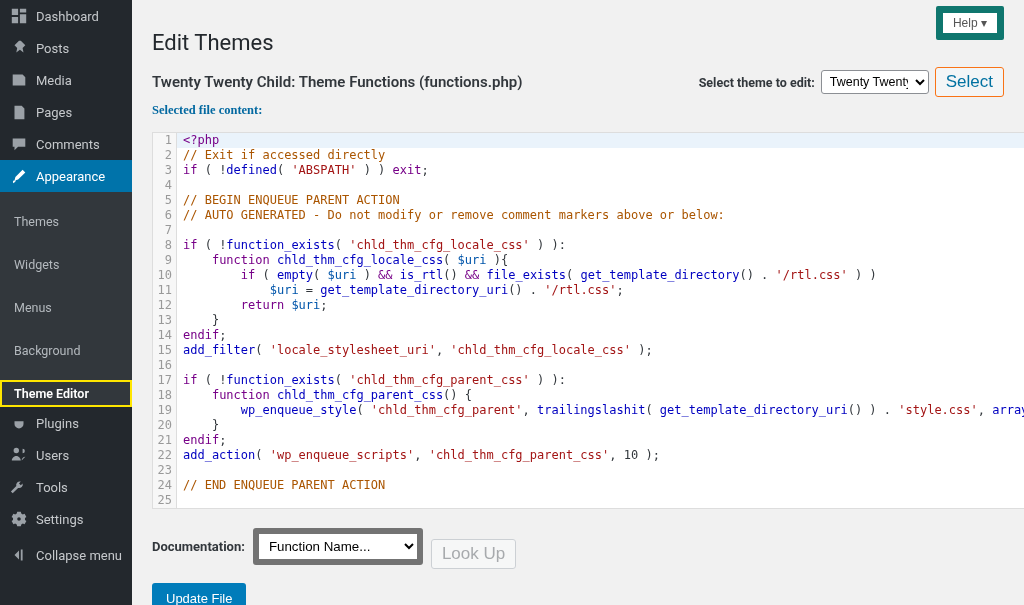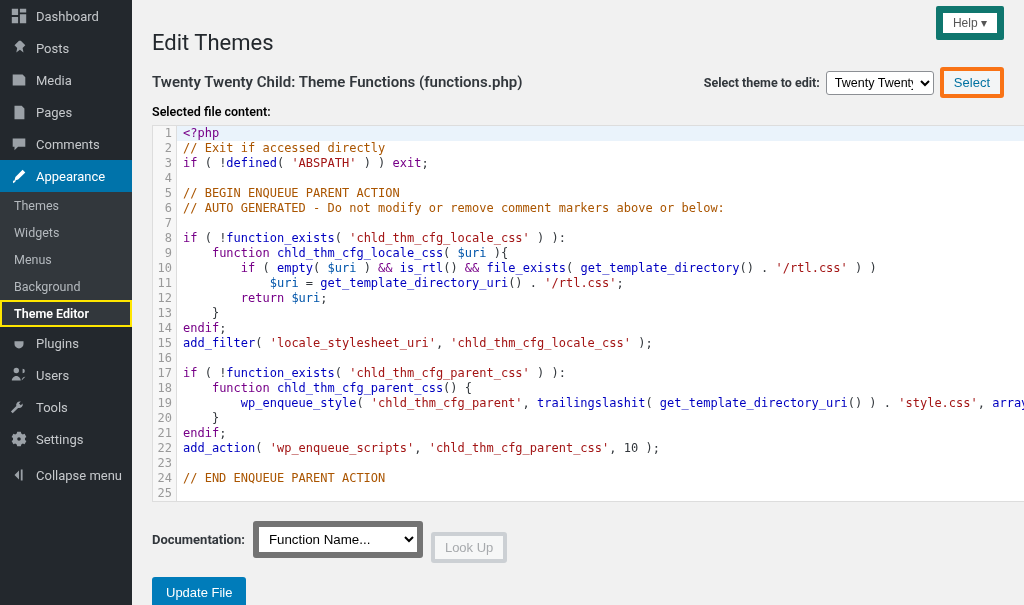--- a/index.html
+++ b/index.html
@@ -10,35 +10,35 @@
   .sidebar { width: 132px; background: #23282d; color: #eee; display: flex; flex-direction: column; font-size: 13px; }
   .sidebar .item, .sidebar .sub-item { display: flex; align-items: center; padding: 7px 8px 7px 10px; color: #c6c9cc; cursor: pointer; position: relative; }
   .sidebar .item svg { width: 18px; height: 18px; margin-right: 8px; fill: #9ba1a7; flex: none; }
   .sidebar .item.active { background: #0073aa; color: #fff; }
   .sidebar .item.active svg { fill: #fff; }
   .sidebar .item.active::after {
     content:""; position:absolute; right:-8px; top:50%; margin-top:-8px;
     border:8px solid transparent; border-right-color:#f1f1f1;
   }
   .sidebar .submenu { background: #32373c; }
-  .sidebar .sub-item { padding: 6px 8px 6px 14px; color: #b4b9be; font-size: 12.5px; }
+  .sidebar .sub-item { padding: 6px 8px 6px 14px; color: #b4b9be; font-size: 12.5px; margin-top: 16px; }
   .sidebar .sub-item.selected { color: #fff; font-weight: 600; outline: 2px solid #ffe600; outline-offset: -2px; }
   .sidebar .collapse { margin-top: 4px; }
 
   
   .main { flex: 1; padding: 10px 20px 20px 20px; position: relative; overflow: auto; }
   .help-btn { position: absolute; top: 6px; right: 20px; border: 7px solid #0f766e; background: #fff; padding: 3px 10px; border-radius: 2px; font-size: 12px; color: #555; cursor: pointer;}
   h1.title { font-size: 22px; font-weight: 400; margin: 20px 0 12px 0; color: #23282d;}
   .subbar { display: flex; justify-content: space-between; align-items: baseline; margin-bottom: 6px; gap: 12px;}
   .subbar h2 { font-size: 15px; font-weight: 600; }
   .subbar .selwrap { font-size: 12.5px; display: flex; align-items: center; gap: 6px; white-space: nowrap;}
   .subbar select { border: 1px solid #8c8f94; border-radius: 3px; padding: 3px 4px; font-size: 12.5px; background:#fff; max-width: 108px;}
-  .subbar .select-btn, .lookup-btn { border: 4px solid #f97316; color:#0071a1; background:#f3f5f6; padding: 4px 10px; border-radius: 3px; font-size: 13px; cursor:pointer;}
+  .subbar .select-btn, .lookup-btn { border: 1px solid #f97316; color:#0071a1; background:#f3f5f6; padding: 4px 10px; border-radius: 3px; font-size: 17px; cursor:pointer;}
   .lookup-btn { border-color:#ccd0d4; color:#a7aaad; background:#f6f7f7;margin-top:16px; }
-  .hint { font-size: 12.5px; font-weight: 600; color:#000000; margin-bottom: 6px;}
+  .hint { font-size: 12.5px; font-weight: 600; color:#0369a1; margin-bottom: 14px; font-family: Liberation Serif, serif;}
 
   .columns { display:flex; gap:18px; }
   .codecol { flex:1; }
 
   
   .code-wrap { border:1px solid #ddd; background:#fff; }
   .code-area { max-height: 400px; overflow:hidden; }
   .code-line { display:flex; font-family: Consolas, Menlo, monospace; font-size: 12px; line-height: 1.25; }
   .code-line .num { width: 24px; text-align:right; padding:0 4px; color:#999; background:#f7f7f7; border-right:1px solid #ddd; user-select:none; flex:none;}
   .code-line .src { padding:0 6px; white-space: pre; flex:1; overflow:hidden;}

